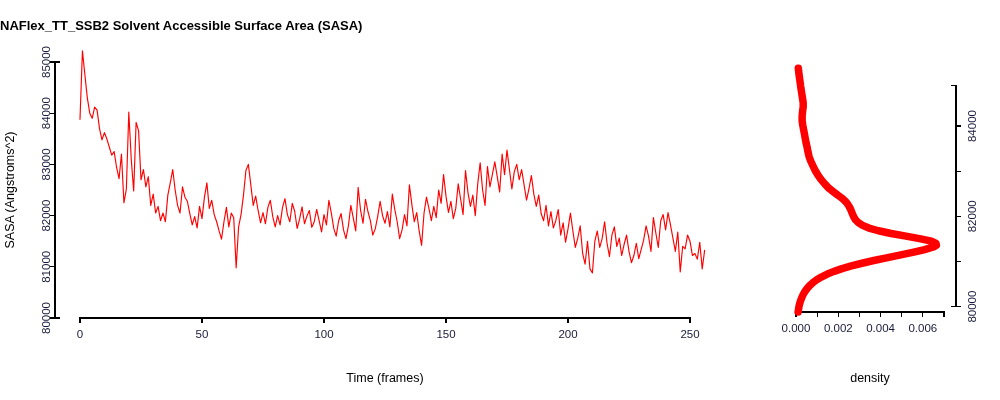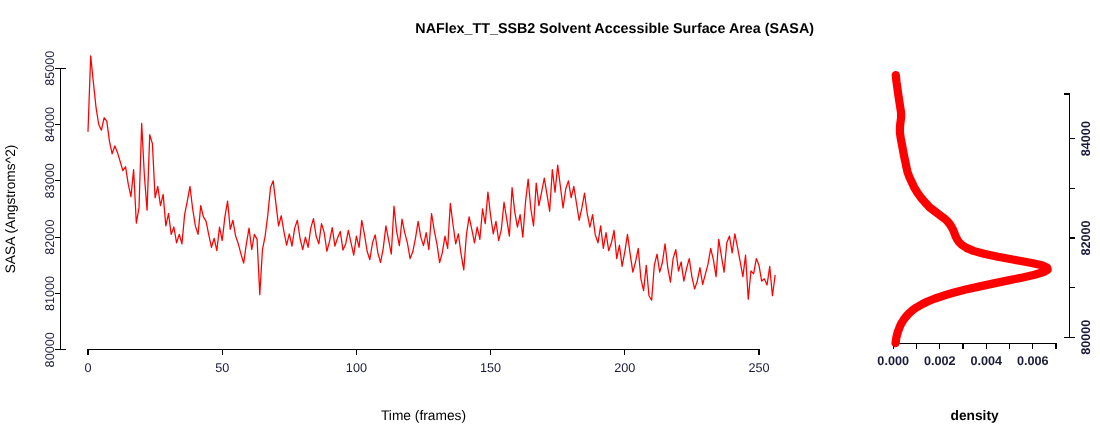--- a/index.html
+++ b/index.html
@@ -18,33 +18,33 @@
     position: absolute;
     left: 0; top: 0;
     width: 1000px;
     height: 400px;
   }
   #plot-title {
     position: absolute;
     left: 0;
     top: 18px;
     width: 740px;
-    text-align: right;
+    text-align: left;
     font-size: 13px;
     font-weight: bold;
     color: #000000;
     letter-spacing: 0px;
   }
   .panel {
     position: absolute;
     top: 0;
     height: 400px;
   }
   #ts-panel { left: 0; width: 740px; }
-  #den-panel { left: 740px; width: 260px; font-weight: bold; }
+  #den-panel { left: 724px; width: 260px; }
   svg { display: block; }
   .axis-line {
     stroke: #000000;
     stroke-width: 1.1;
     fill: none;
     shape-rendering: crispEdges;
   }
   .tick-line {
     stroke: #000000;
     stroke-width: 1.1;

